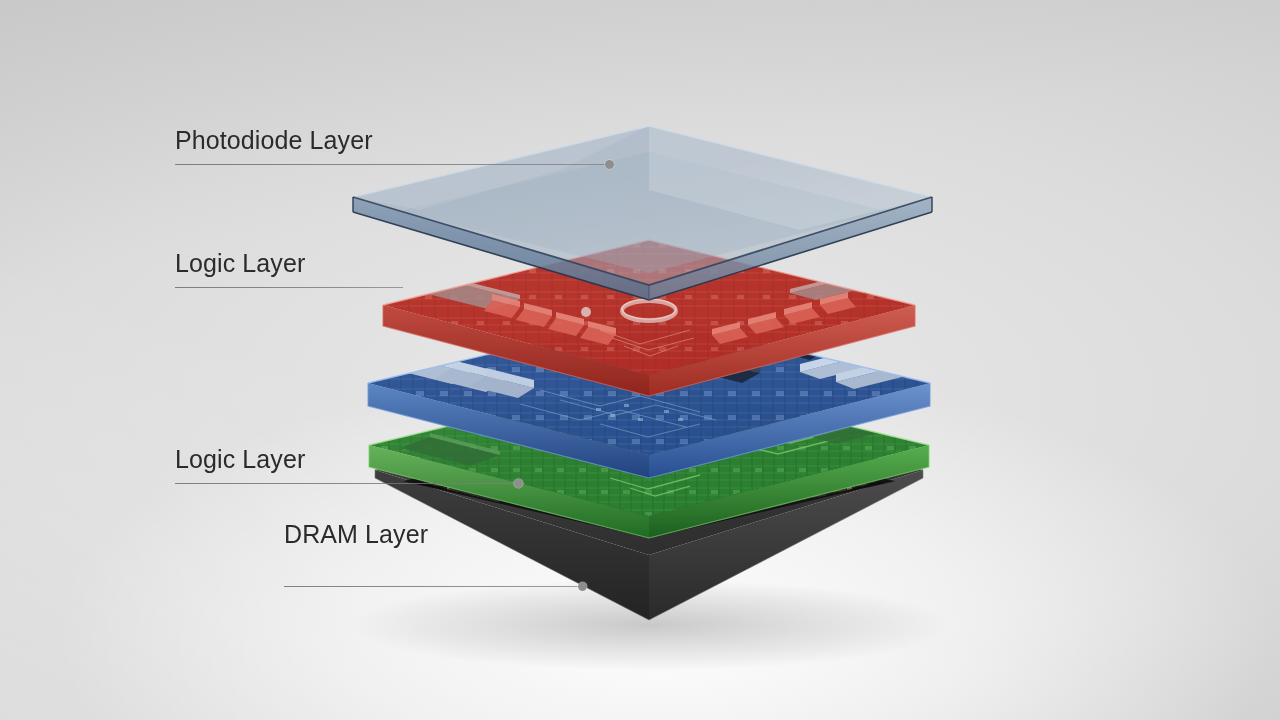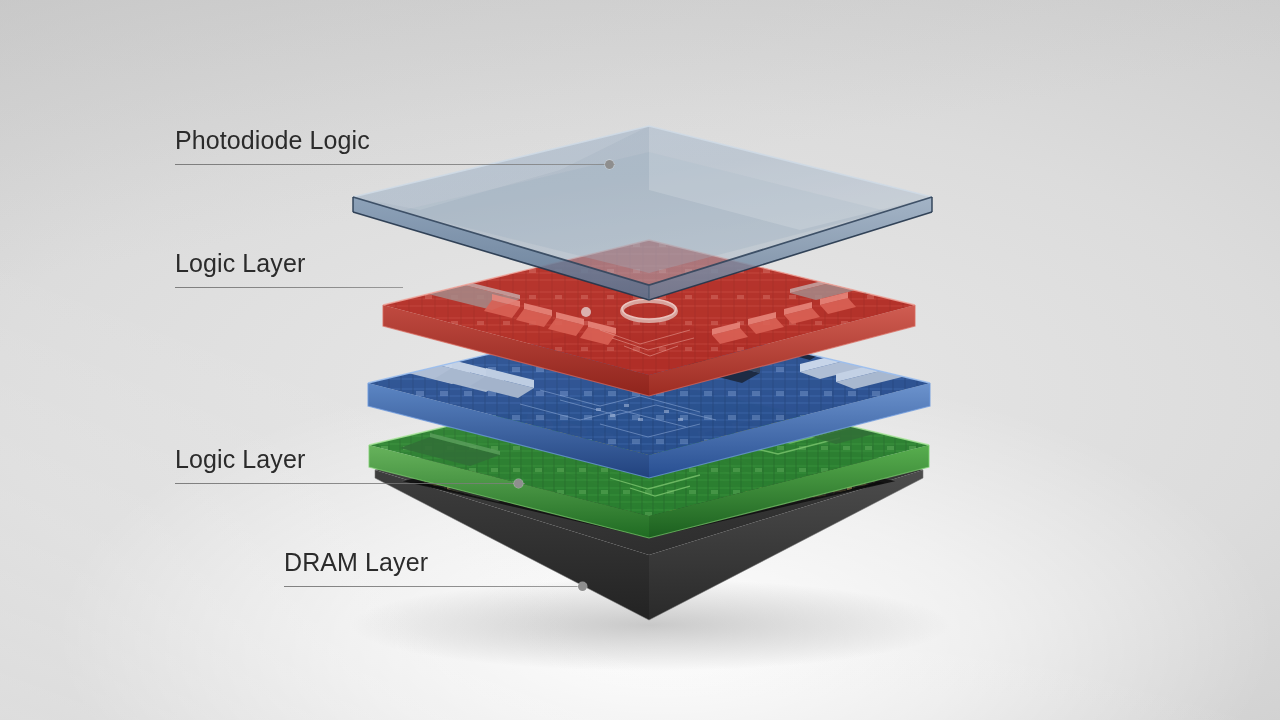--- a/index.html
+++ b/index.html
@@ -386,35 +386,35 @@
         <polyline points="353,212 649,300 932,212" fill="none" stroke="#22344a" stroke-width="1.6" opacity="0.9"></polyline>
         <line x1="353" y1="197" x2="353" y2="212" stroke="#2b3e54" stroke-width="1.4"></line>
         <line x1="932" y1="197" x2="932" y2="212" stroke="#2b3e54" stroke-width="1.4"></line>
         <line x1="649" y1="285" x2="649" y2="300" stroke="#40566f" stroke-width="1.2" opacity="0.8"></line>
       </g>
 
     </svg>
   </div>
 
   <div class="label-group">
-    <div class="label-text" style="left:175px; top:128px;">Photodiode Logic</div>
+    <div class="label-text" style="left:175px; top:128px;">Photodiode Layer</div>
     <div class="leader" style="left:175px; top:164px; width:440px;"></div>
     <div class="leader-dot" style="left:605px; top:160px;"></div>
   </div>
 
   <div class="label-group">
     <div class="label-text" style="left:175px; top:251px;">Logic Layer</div>
     <div class="leader" style="left:175px; top:287px; width:228px;"></div>
   </div>
 
   <div class="label-group">
     <div class="label-text" style="left:175px; top:447px;">Logic Layer</div>
     <div class="leader" style="left:175px; top:483px; width:350px;"></div>
     <div class="leader-dot" style="left:514px; top:479px;"></div>
   </div>
 
   <div class="label-group">
-    <div class="label-text" style="left:284px; top:550px;">DRAM Layer</div>
+    <div class="label-text" style="left:284px; top:522px;">DRAM Layer</div>
     <div class="leader" style="left:284px; top:586px; width:295px;"></div>
     <div class="leader-dot" style="left:578px; top:582px;"></div>
   </div>
 
 </div>
 
 </body></html>

